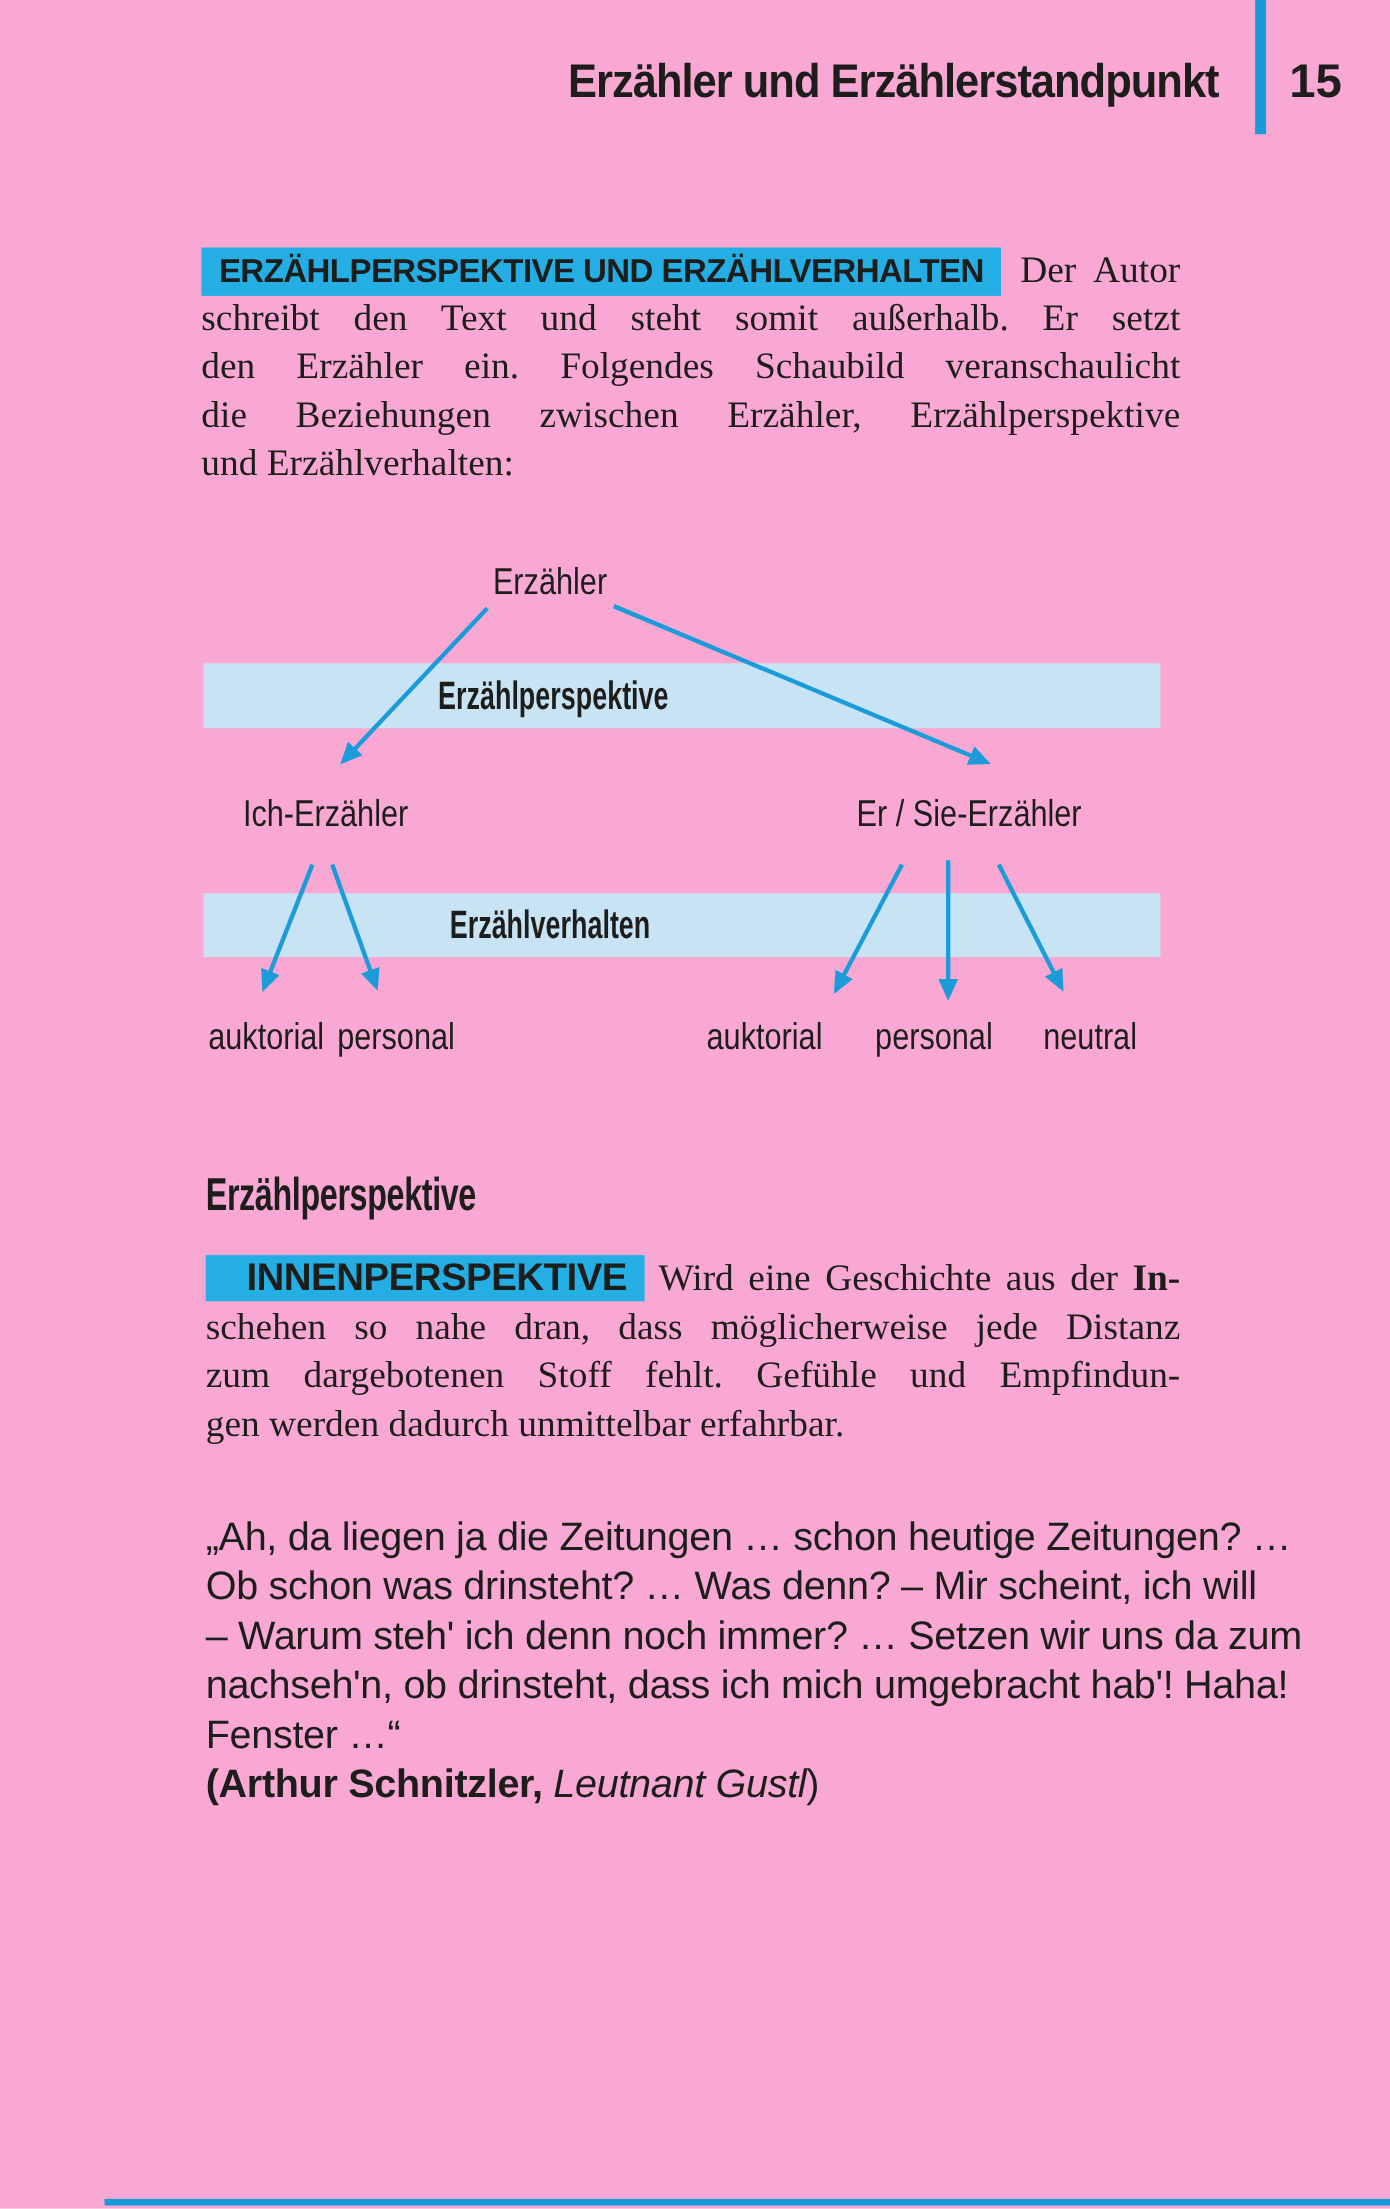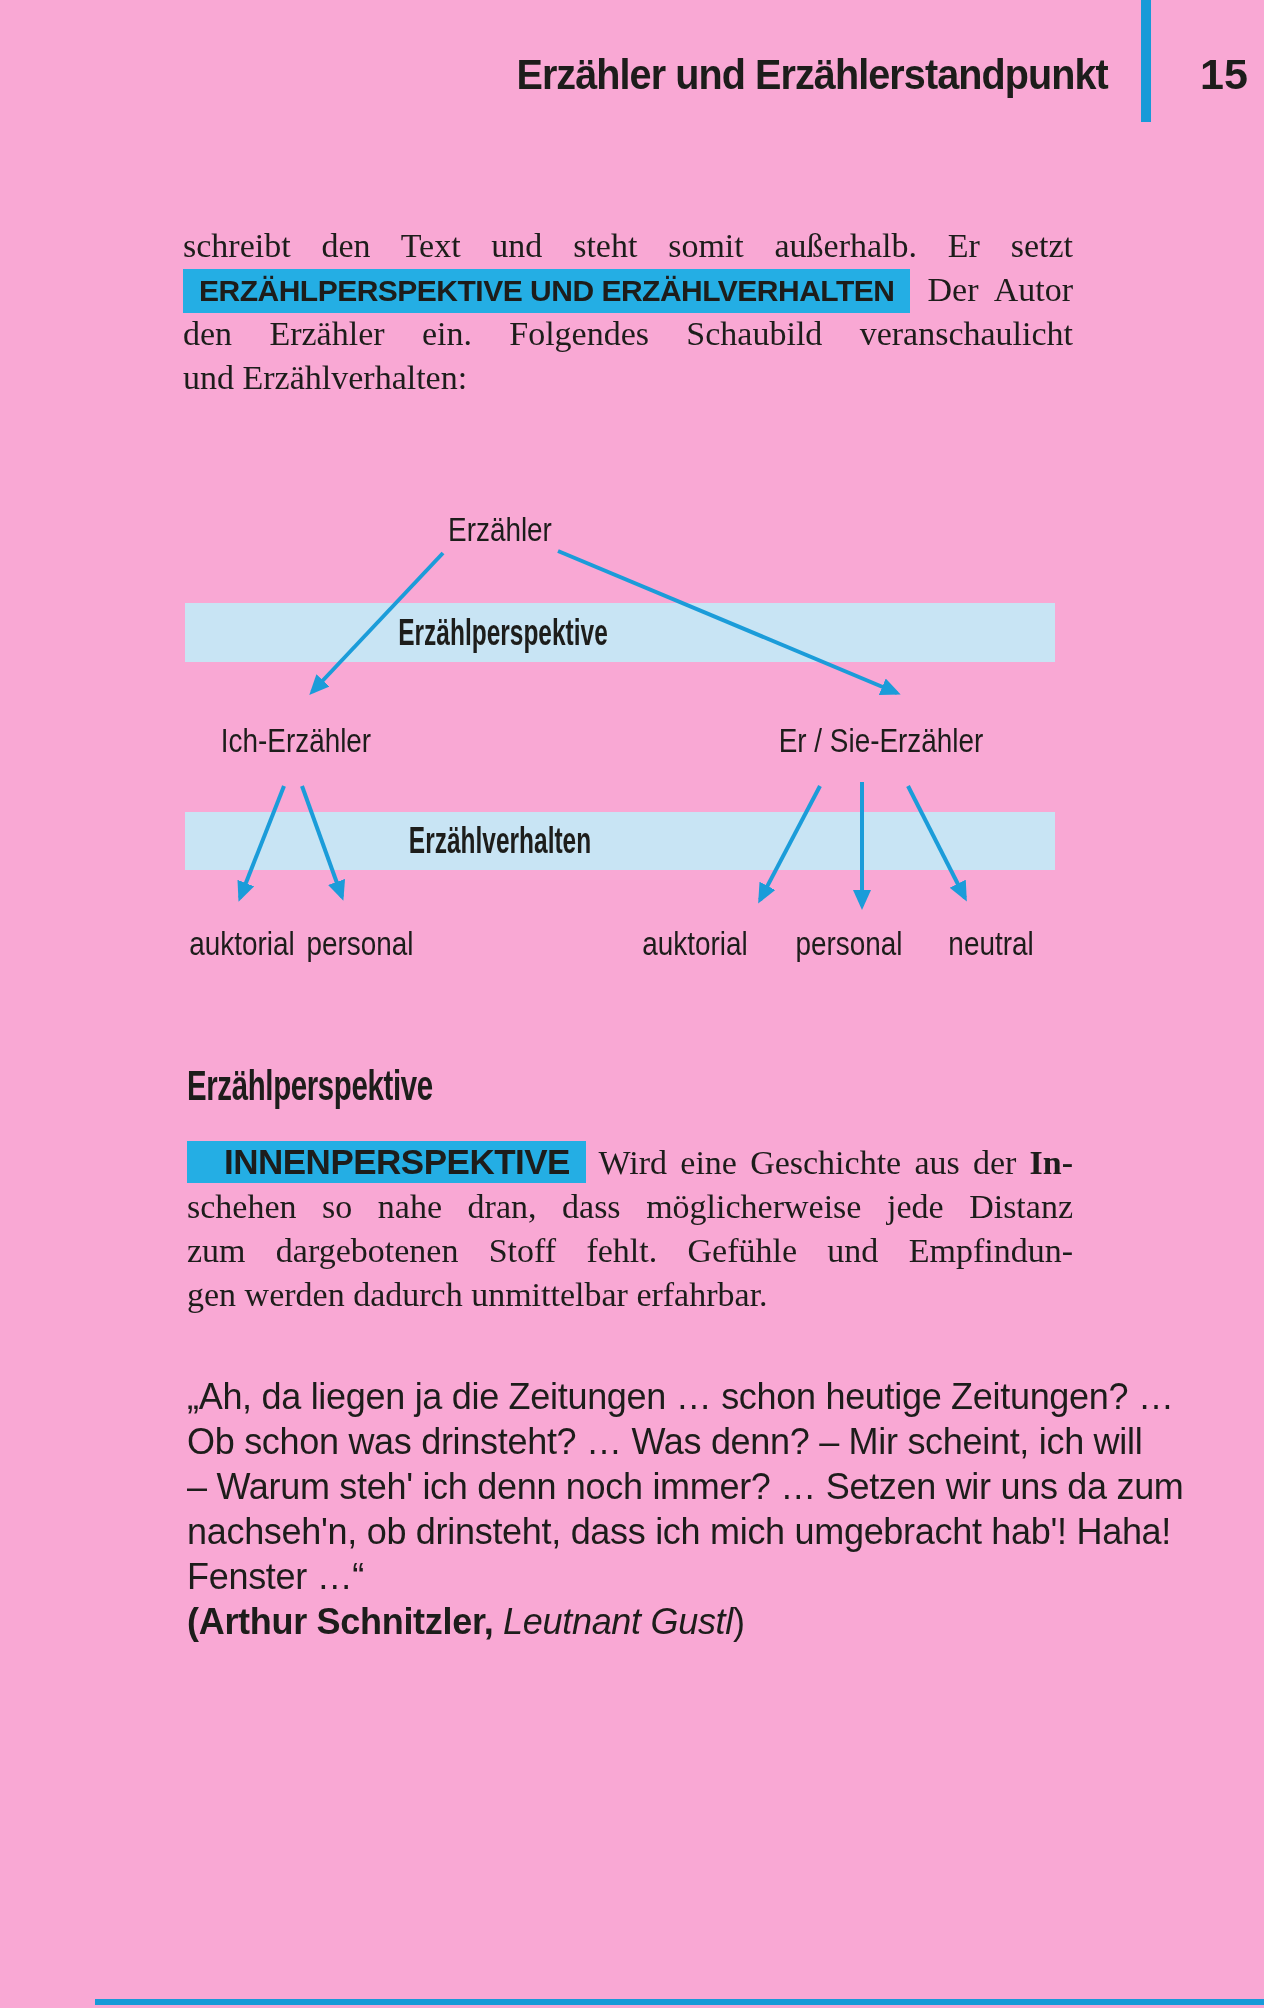--- a/index.html
+++ b/index.html
@@ -6,21 +6,21 @@
   .page{
     position:relative;width:1264px;height:2008px;background:#f9a8d4;overflow:hidden;
     font-family:"Liberation Sans",sans-serif;color:var(--ink,#1d1d1b);
   }
   
   .header-title{
     position:absolute;top:50px;right:156px;font-size:43px;font-weight:bold;
     letter-spacing:-1px;white-space:nowrap;transform:scaleX(.92);transform-origin:right center;
   }
   .header-bar{position:absolute;left:1141px;top:0;width:10px;height:122px;background:var(--accent);}
-  .page-number{position:absolute;left:1200px;top:50px;font-size:43px;font-weight:bold;}
+  .page-number{position:absolute;left:1172px;top:50px;font-size:43px;font-weight:bold;}
   
   .para{position:absolute;left:183px;width:890px;font-family:"Liberation Serif",serif;
         font-size:34px;line-height:44px;}
   .para .jline{text-align:justify;text-align-last:justify;white-space:normal;height:44px;}
   .para .jline.lastline{text-align-last:left;}
   .hl{
     display:inline-block;background:var(--cyan);font-family:"Liberation Sans",sans-serif;
     font-weight:bold;font-size:30px;letter-spacing:-.5px;line-height:44px;padding:0 16px;
     white-space:nowrap;
   }
@@ -62,26 +62,27 @@
 </head>
 <body>
 
 <div class="page">
 
   <div class="header-title">Erzähler und Erzählerstandpunkt</div>
   <div class="header-bar"></div>
   <div class="page-number">15</div>
 
   <div class="para" style="top:224px;">
-    <div class="jline">schreibt den Text und steht somit außerhalb. Er setzt</div>
     <div class="jline">
       <span class="hl">ERZÄHLPERSPEKTIVE UND ERZÄHLVERHALTEN</span>
       <span>Der Autor</span>
     </div>
+    <div class="jline">schreibt den Text und steht somit außerhalb. Er setzt</div>
     <div class="jline">den Erzähler ein. Folgendes Schaubild veranschaulicht</div>
+    <div class="jline">die Beziehungen zwischen Erzähler, Erzählperspektive</div>
     <div class="jline lastline">und Erzählverhalten:</div>
   </div>
 
   <div class="band band1"></div>
   <div class="band band2"></div>
   <div class="bandlabel b1">Erzählperspektive</div>
   <div class="bandlabel b2">Erzählverhalten</div>
 
   <svg class="arrows" width="1264" height="2008" viewBox="0 0 1264 2008">
     <defs>

